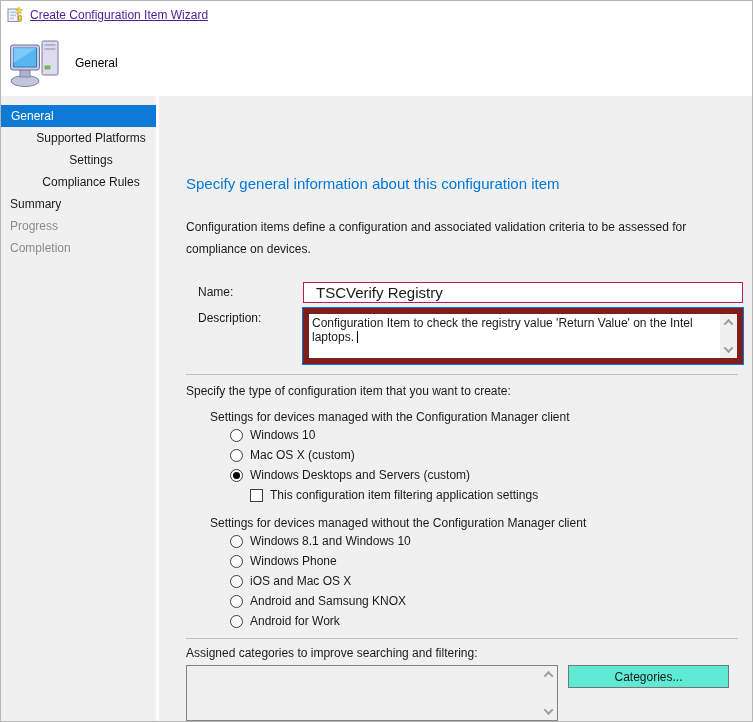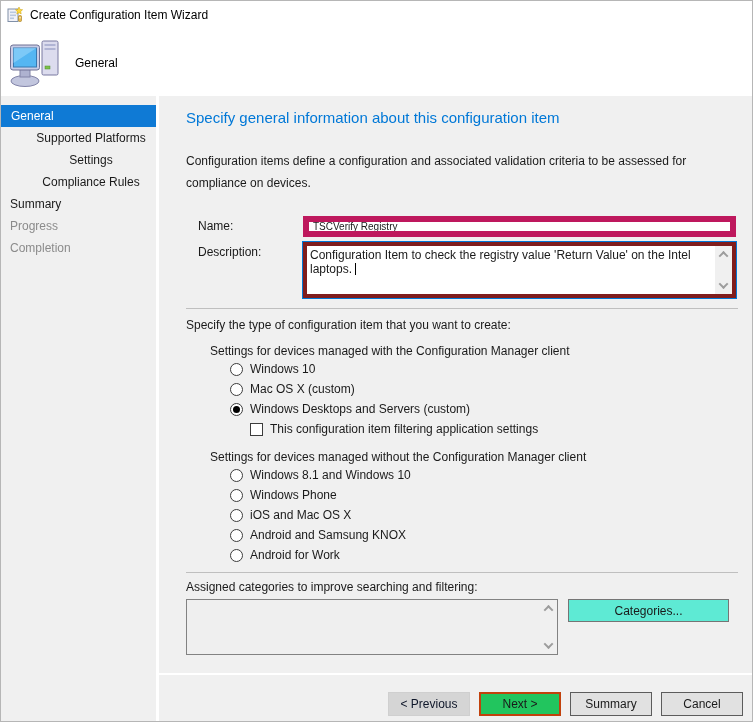--- a/index.html
+++ b/index.html
@@ -17,51 +17,51 @@
     display: flex; flex-direction: column;
     overflow: hidden;
   }
   
   .titlebar {
     height: 28px; background: #ffffff;
     display: flex; align-items: center;
     padding-left: 6px; flex: 0 0 auto;
   }
   .titlebar .title-icon { width: 16px; height: 16px; margin-right: 7px; }
-  .titlebar .title-text { color: #000000; }
+  .titlebar .title-text { color: #4c1d95; text-decoration: underline; }
   
   .header {
     height: 67px; background: #ffffff;
     display: flex; align-items: center; flex: 0 0 auto;
   }
   .header .computer-icon { width: 56px; height: 52px; margin: 2px 10px 0 8px; }
   .header .step-title { color: #000; }
   
   .lower { flex: 1; display: flex; min-height: 0; }
   .sidebar { width: 155px; flex: 0 0 auto; padding-top: 9px; }
   .vsep { width: 3px; background: #ffffff; flex: 0 0 auto; }
   .nav-item { height: 22px; line-height: 22px; padding-left: 9px; cursor: default; }
   .nav-item.selected { background: #0f7ad5; color: #ffffff; padding-left: 10px; }
   .nav-item.sub { padding-left: 25px; text-align: center; }
   .nav-item.disabled { color: #8b8b8b; }
   
-  .rightcol { flex: 1; display: flex; flex-direction: column; min-width: 0; }
+  .rightcol { flex: 1; display: flex; flex-direction: row; min-width: 0; align-items: flex-end; }
   .content { flex: 1; padding: 13px 16px 0 27px; }
   h1.page-heading { font-size: 15px; font-weight: 400; color: #0078d7; margin-bottom: 24px; }
   p.intro { width: 552px; line-height: 22px; margin-bottom: 22px; }
   .form-row { display: flex; margin-bottom: 5px; }
   .form-row .flabel { width: 105px; padding-top: 3px; flex: 0 0 auto; margin-left: 12px; }
   .text-input {
-    width: 440px; height: 21px; border: 6px solid #be185d; background: #fff;
-    font-family: "Liberation Sans", sans-serif; font-size: 10px; color: #1a1a1a;
-    padding: 0 4px; outline: none;
+    width: 440px; height: 21px; border: 1px solid #be185d; background: #fff;
+    font-family: "Liberation Sans", sans-serif; font-size: 15px; color: #1a1a1a;
+    padding: 0 12px; outline: none;
   }
   .textarea {
     width: 440px; height: 56px; background: #fff;
-    border: 4px solid #7f1d1d; box-shadow: 0 0 0 1px #0078d7;
+    border: 6px solid #7f1d1d; box-shadow: 0 0 0 1px #0078d7;
     display: flex;
   }
   .ta-text { flex: 1; padding: 2px 3px; line-height: 14px; white-space: pre-wrap; overflow: hidden; }
   .caret { display: inline-block; width: 1px; height: 12px; background: #000; vertical-align: -2px; }
   .scrolltrack {
     width: 17px; background: #f0f0f0; flex: 0 0 auto;
     display: flex; flex-direction: column; align-items: center; justify-content: space-between;
     padding: 5px 0;
   }
   .chev { width: 7px; height: 7px; border-left: 2px solid #9d9d9d; border-top: 2px solid #9d9d9d; }

